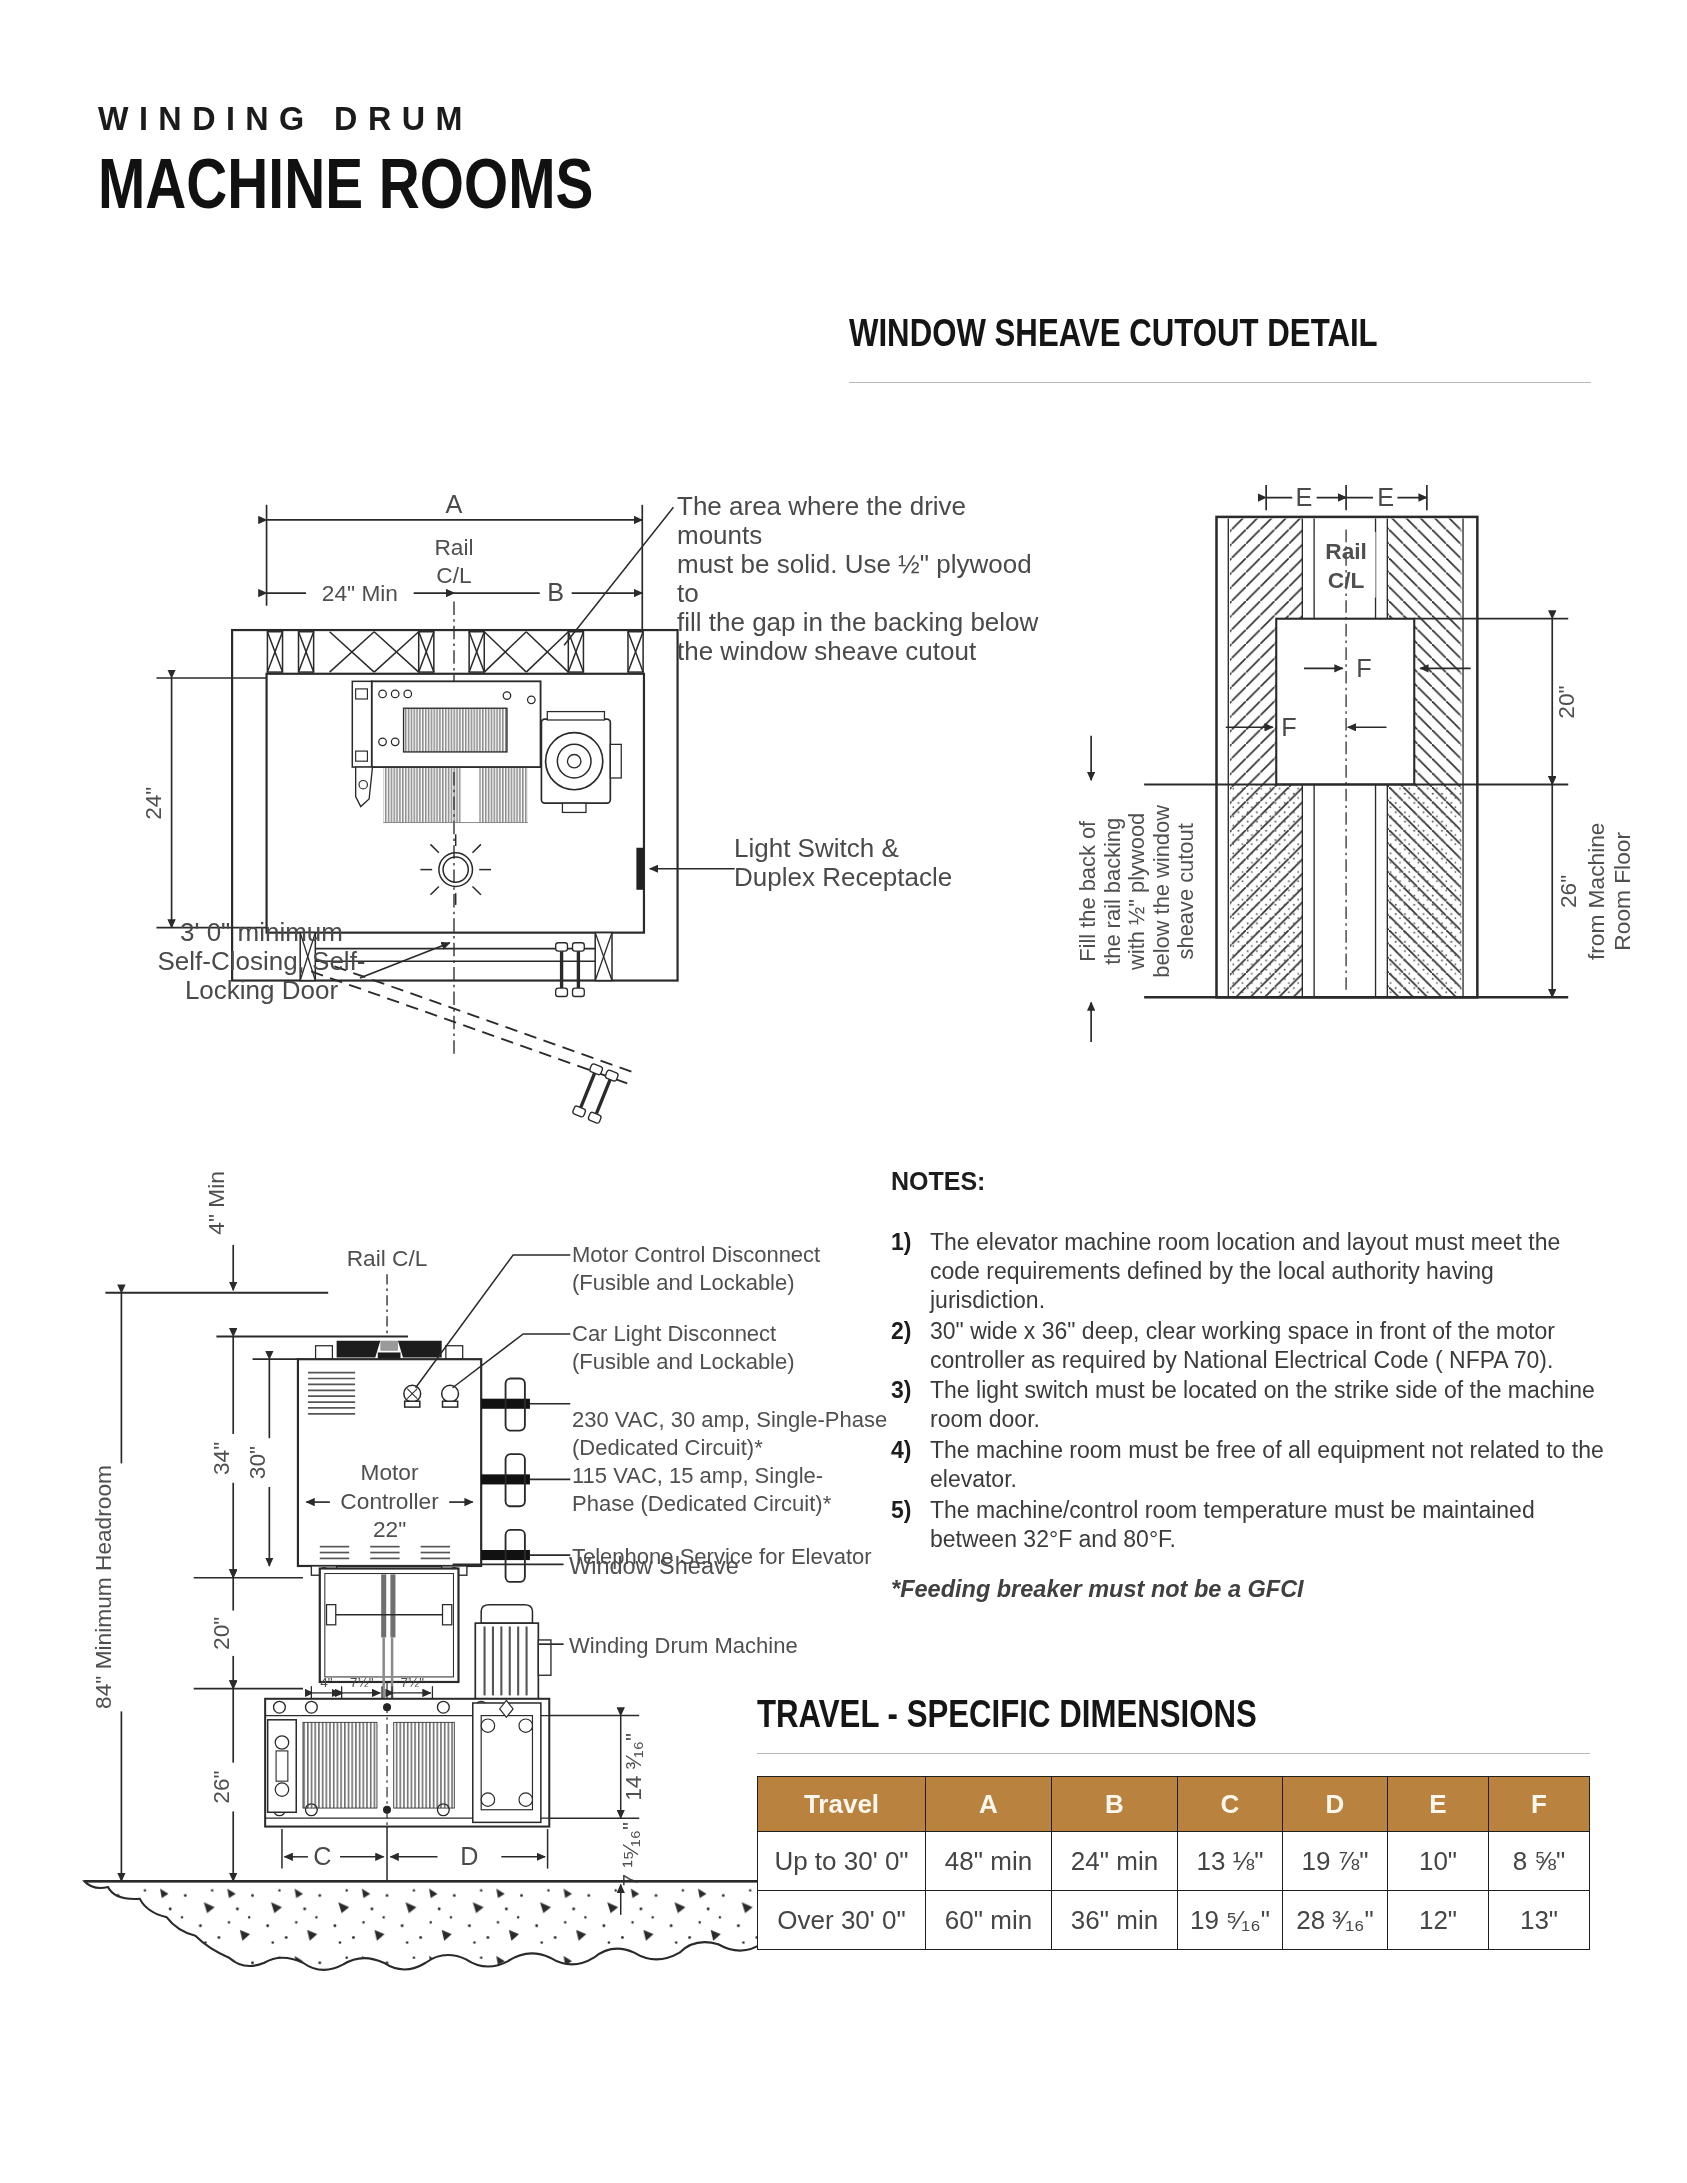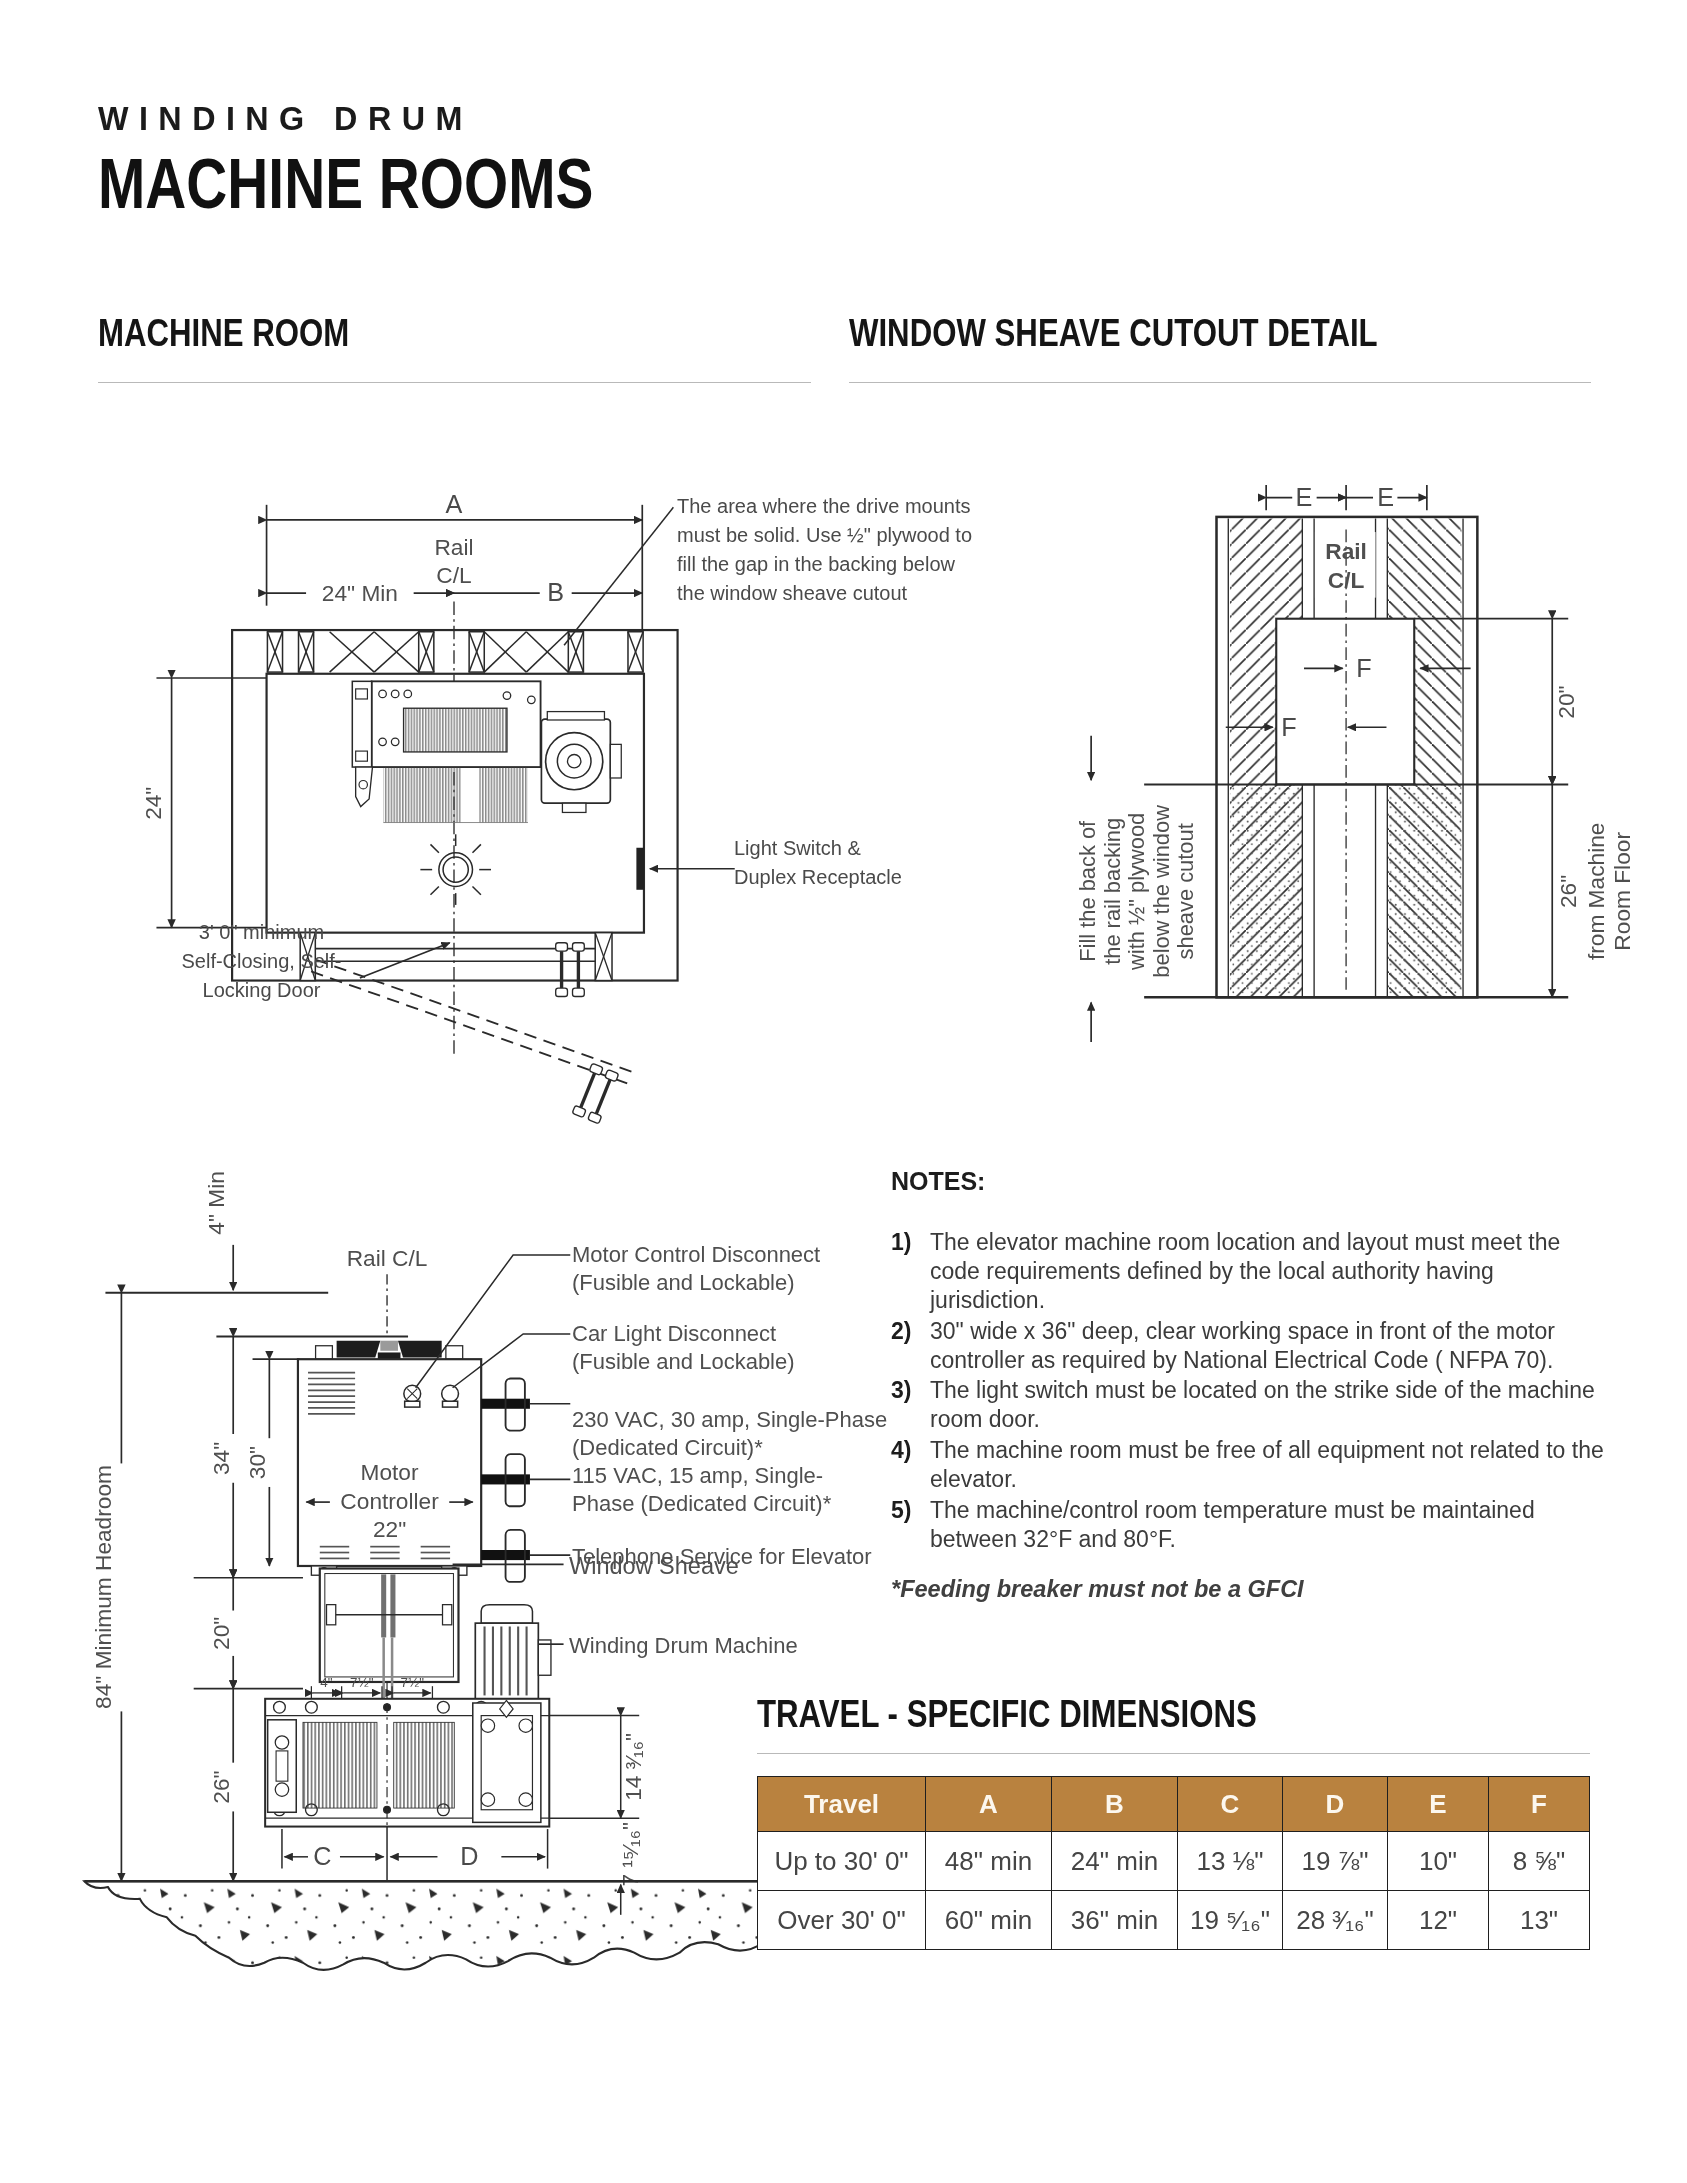--- a/index.html
+++ b/index.html
@@ -5,21 +5,21 @@
   html,body{margin:0;padding:0;background:#ffffff;}
   body{font-family:"Liberation Sans", sans-serif; color:#222;}
   .page{position:relative;width:1687px;height:2056px;background:#fff;overflow:hidden;text-decoration:underline;}
   .abs{position:absolute;}
   .pre{white-space:pre-line;}
   .cond{display:inline-block;transform:scaleX(.8);transform-origin:left bottom;}
   .kicker{font-size:34px;font-weight:600;letter-spacing:11px;color:#1b1b1b;transform:scaleX(.95);transform-origin:left bottom;}
   .bigtitle{font-size:71px;font-weight:800;letter-spacing:0px;color:#111;}
   .sechead{font-size:39px;font-weight:700;color:#151515;}
   .secblock{border-bottom:1.7px solid #b9b9b9;}
-  .dnote{font-size:20px;line-height:29px;color:#4a4a4a;}
+  .dnote{font-size:26px;line-height:29px;color:#4a4a4a;}
   .elabel{font-size:22px;line-height:28px;color:#4f4f4f;}
   .notes-head{font-size:25px;font-weight:700;color:#1d1d1d;}
   .note-item{display:flex;margin-bottom:1.7px;font-size:23px;line-height:29px;color:#3b3b3b;}
   .note-num{width:39px;flex:none;font-weight:700;color:#1d1d1d;}
   .footnote{font-size:23.5px;font-weight:700;font-style:italic;color:#404040;margin-top:22px;}
   table.travel{border-collapse:collapse;width:833px;table-layout:fixed;}
   table.travel th{background:#b9823f;color:#fcf7ee;font-size:26px;font-weight:700;height:52px;border:1.7px solid #1f1f1f;}
   table.travel td{font-size:26px;color:#454545;text-align:center;height:56px;border:1.7px solid #1f1f1f;background:#fff;}
   .travel-head{font-size:39px;font-weight:700;color:#151515;}
   .footer{font-size:25px;color:#9e9e9e;letter-spacing:0.8px;}
@@ -31,23 +31,20 @@
 </head>
 <body>
 
 <div class="page">
 
   <div class="abs" style="left:98px;top:99px;">
     <div class="kicker">WINDING DRUM</div>
     <div class="bigtitle cond" style="margin-top:5px;">MACHINE ROOMS</div>
   </div>
 
-  <div class="abs secblock" style="left:98px;top:311px;width:713px;height:71px;">
-    <span class="sechead cond">MACHINE ROOM</span>
-  </div>
   <div class="abs secblock" style="left:849px;top:311px;width:742px;height:71px;">
     <span class="sechead cond">WINDOW SHEAVE CUTOUT DETAIL</span>
   </div>
 
   <svg class="abs" style="left:93px;top:467px;" width="917" height="664" viewBox="0 0 1090 790">
     <defs>
       <marker id="pa" markerWidth="12" markerHeight="10" refX="10" refY="5" orient="auto" markerUnits="userSpaceOnUse">
         <path d="M0,0 L11,5 L0,10 z" fill="#2a2a2a"></path>
       </marker>
       <pattern id="vhatch" width="3.4" height="8" patternUnits="userSpaceOnUse">

